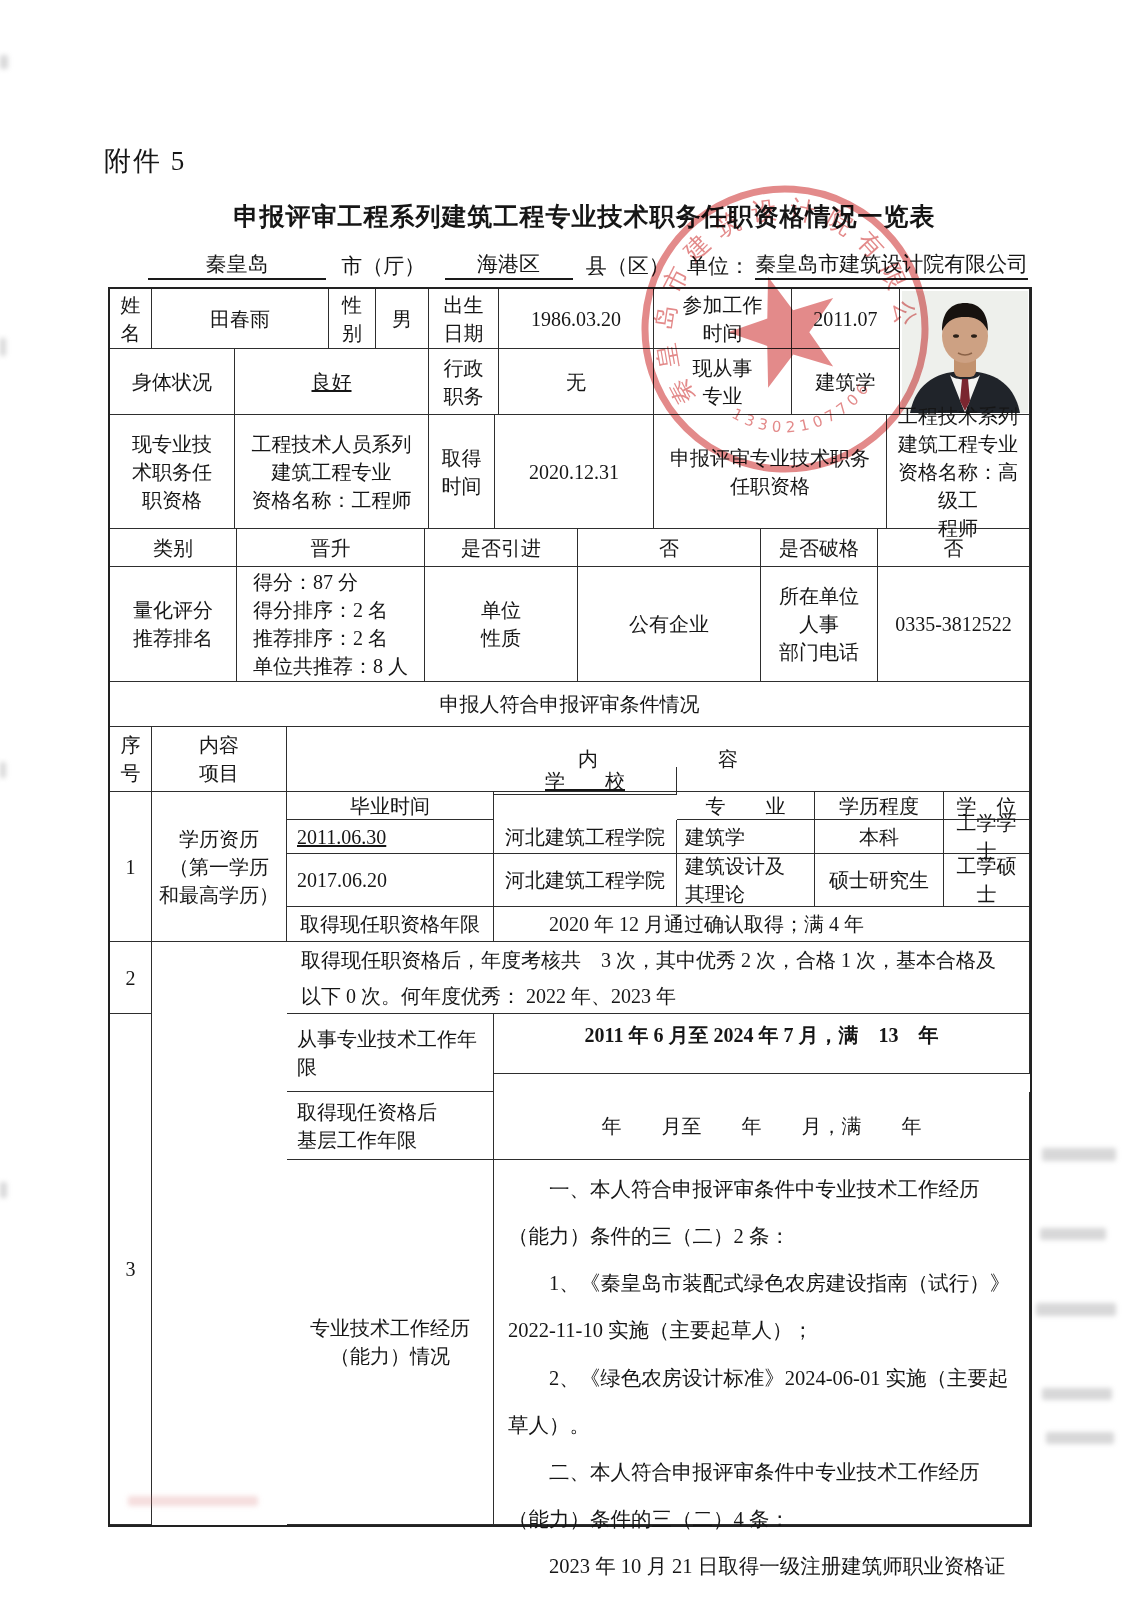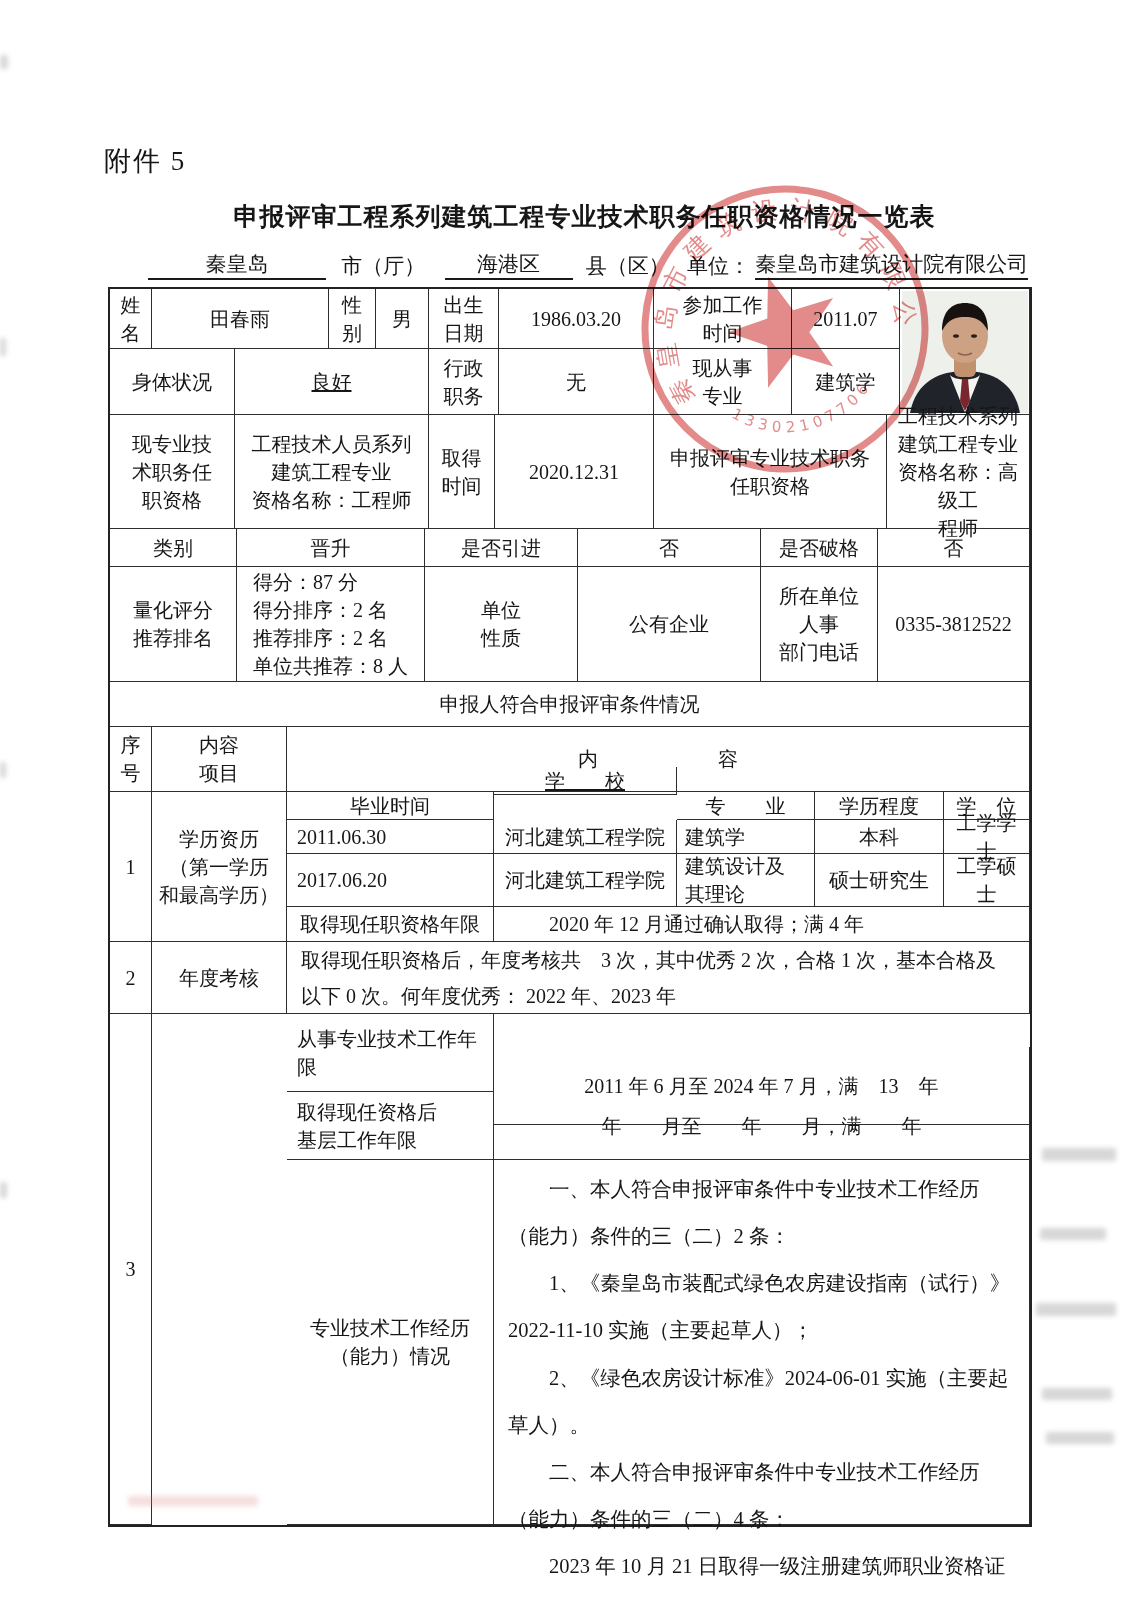--- a/index.html
+++ b/index.html
@@ -146,45 +146,44 @@
   <div class="c pre" style="left:42px;top:503px;width:135px;height:150px;">学历资历
 （第一学历
 和最高学历）</div>
 
   <div class="c" style="left:177px;top:503px;width:207px;height:28px;">毕业时间</div>
   <div class="c" style="left:384px;top:478px;width:183px;height:28px;text-decoration:underline;">学　　校</div>
   <div class="c" style="left:567px;top:503px;width:138px;height:28px;">专　　业</div>
   <div class="c" style="left:705px;top:503px;width:129px;height:28px;">学历程度</div>
   <div class="c" style="left:834px;top:503px;width:86px;height:28px;">学　位</div>
 
-  <div class="c left" style="left:177px;top:531px;width:207px;height:34px;padding-left:10px;">2011.06.30</div>
+  <div class="c left" style="left:177px;top:531px;width:207px;height:34px;padding-left:10px;text-decoration:underline;">2011.06.30</div>
   <div class="c" style="left:384px;top:531px;width:183px;height:34px;">河北建筑工程学院</div>
   <div class="c left" style="left:567px;top:531px;width:138px;height:34px;padding-left:8px;">建筑学</div>
   <div class="c" style="left:705px;top:531px;width:129px;height:34px;">本科</div>
   <div class="c" style="left:834px;top:531px;width:86px;height:34px;">工学学士</div>
 
   <div class="c left" style="left:177px;top:565px;width:207px;height:53px;padding-left:10px;">2017.06.20</div>
   <div class="c" style="left:384px;top:565px;width:183px;height:53px;">河北建筑工程学院</div>
   <div class="c pre left" style="left:567px;top:565px;width:138px;height:53px;padding-left:8px;">建筑设计及
 其理论</div>
   <div class="c" style="left:705px;top:565px;width:129px;height:53px;">硕士研究生</div>
   <div class="c" style="left:834px;top:565px;width:86px;height:53px;">工学硕士</div>
 
   <div class="c" style="left:177px;top:618px;width:207px;height:35px;">取得现任职资格年限</div>
   <div class="c left" style="left:384px;top:618px;width:536px;height:35px;padding-left:55px;">2020 年 12 月通过确认取得；满 4 年</div>
 
   <div class="c" style="left:0;top:653px;width:42px;height:72px;">2</div>
-  <div class="c" style="left:42px;top:653px;width:135px;height:72px;">年度考核</div>
   <div class="c left" style="left:177px;top:653px;width:743px;height:72px;padding:4px 14px;line-height:1.8;">取得现任职资格后，年度考核共　3 次，其中优秀 2 次，合格 1 次，基本合格及以下 0 次。何年度优秀：  2022 年、2023 年</div>
 
   <div class="c" style="left:0;top:725px;width:42px;height:511px;">3</div>
 
   <div class="c pre left" style="left:177px;top:725px;width:207px;height:78px;padding-left:10px;">从事专业技术工作年
 限</div>
-  <div class="c" style="left:384px;top:758px;width:536px;height:78px;">2011 年 6 月至 2024 年 7 月，满　13　年</div>
+  <div class="c" style="left:384px;top:707px;width:536px;height:78px;font-weight:bold;">2011 年 6 月至 2024 年 7 月，满　13　年</div>
 
   <div class="c pre left" style="left:177px;top:803px;width:207px;height:68px;padding-left:10px;">取得现任资格后
 基层工作年限</div>
   <div class="c" style="left:384px;top:803px;width:536px;height:68px;">年　　月至　　年　　月，满　　年</div>
 
   <div class="c pre" style="left:177px;top:871px;width:207px;height:365px;">专业技术工作经历
 （能力）情况</div>
   <div class="c longtext" style="left:384px;top:871px;width:536px;height:365px;">
     <div>
         <p>一、本人符合申报评审条件中专业技术工作经历（能力）条件的三（二）2 条：</p>

